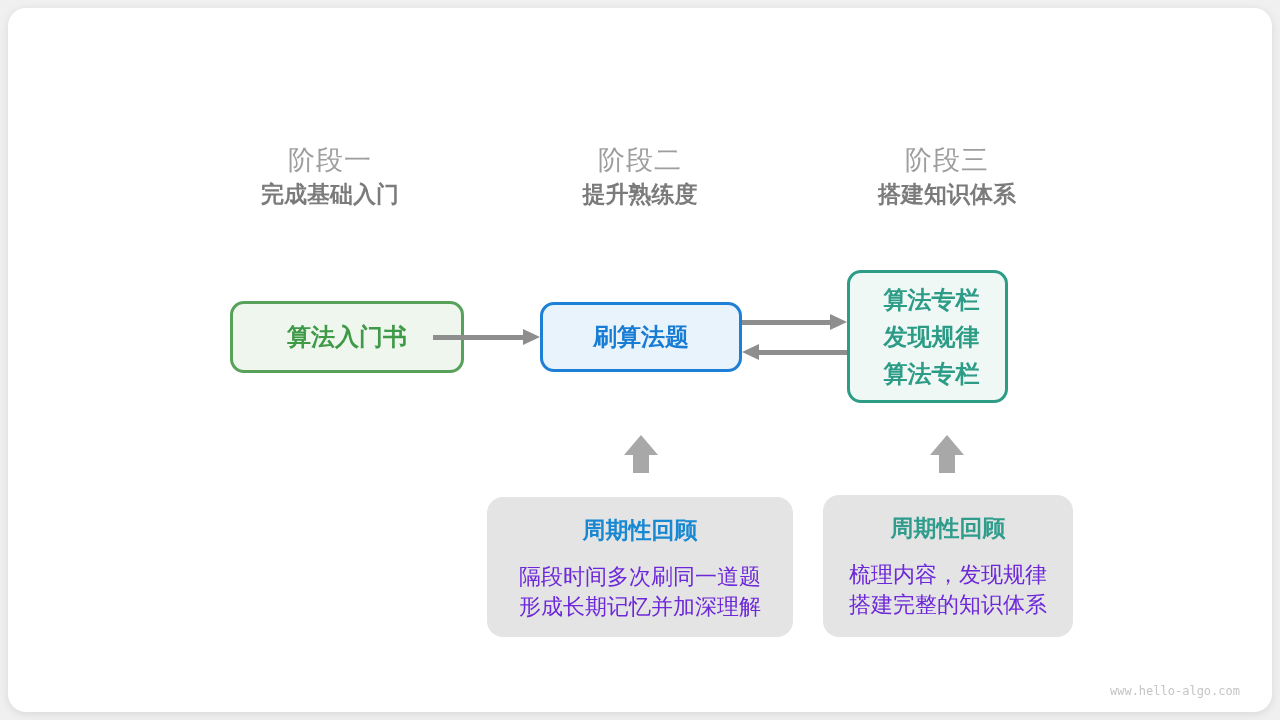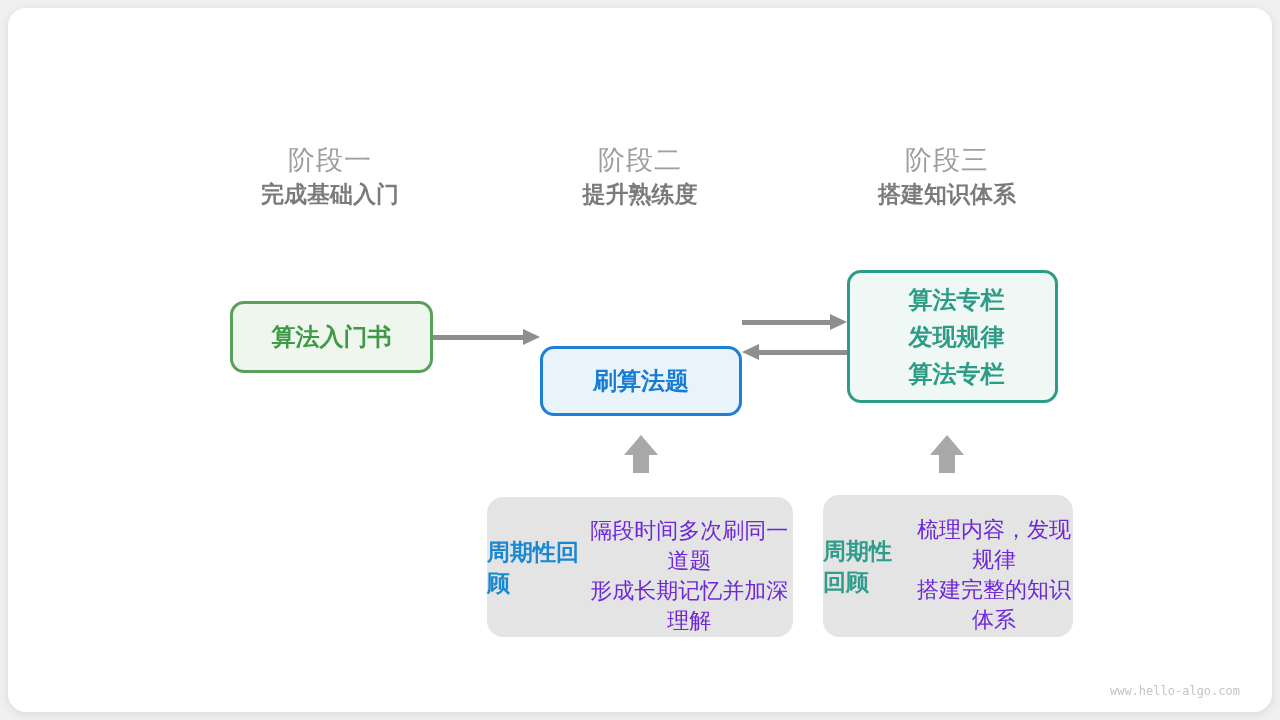--- a/index.html
+++ b/index.html
@@ -45,21 +45,21 @@
   
   .node {
     display: flex;
     align-items: center;
     justify-content: center;
     border-radius: 14px;
     font-weight: 700;
     font-size: 24px;
   }
   .node-green  { border: 3px solid #57a15b; background: #eef6ed; color: #3e9a47; }
-  .node-blue   { border: 3px solid #1d7fd6; background: #e9f3fc; color: #177cd3; margin-top: 44px; }
+  .node-blue   { border: 3px solid #1d7fd6; background: #e9f3fc; color: #177cd3; }
   .node-teal   { border: 3px solid #2d9c87; background: #eff8f5; color: #2d9c87;
                  flex-direction: column; line-height: 37px; }
 
   
   .h-arrow { height: 0; }
   .h-line {
     position: absolute;
     top: -2.5px;
     height: 5px;
     background: #8e8e8e;
@@ -96,21 +96,21 @@
     left: 9px; top: 20px;
     width: 16px; height: 18px;
     background: #a8a8a8;
   }
 
   
   .callout {
     background: #e4e4e4;
     border-radius: 16px;
     display: flex;
-    flex-direction: row;
+    flex-direction: column;
     align-items: center;
     padding-top: 18px;
   }
   .callout-title {
     font-size: 23px;
     font-weight: 700;
     margin-bottom: 16px;
   }
   .callout-title.blue { color: #1888d3; }
   .callout-title.teal { color: #2f9c8c; }
@@ -135,29 +135,29 @@
   <div class="card"></div>
 
   <div class="abs phase-label" style="left:200px; top:122px;">阶段一</div>
   <div class="abs phase-label" style="left:510px; top:122px;">阶段二</div>
   <div class="abs phase-label" style="left:817px; top:122px;">阶段三</div>
 
   <div class="abs phase-subtitle" style="left:180px; top:179px;">完成基础入门</div>
   <div class="abs phase-subtitle" style="left:490px; top:179px;">提升熟练度</div>
   <div class="abs phase-subtitle" style="left:797px; top:179px;">搭建知识体系</div>
 
-  <div class="abs node node-green" style="left:230px; top:301px; width:203px; height:72px;">
+  <div class="abs node node-green" style="left:230px; top:301px; width:234px; height:72px;">
     <span>算法入门书</span>
   </div>
 
   <div class="abs node node-blue" style="left:540px; top:302px; width:202px; height:70px;">
     <span>刷算法题</span>
   </div>
 
-  <div class="abs node node-teal" style="left:847px; top:270px; width:211px; height:133px;padding-left:8px;">
+  <div class="abs node node-teal" style="left:847px; top:270px; width:161px; height:133px;padding-left:8px;">
     <span>算法专栏</span>
     <span>发现规律</span>
     <span>算法专栏</span>
   </div>
 
   <div class="abs h-arrow" style="left:433px; top:337px;">
     <div class="h-line" style="left:0; width:91px;"></div>
     <div class="head-right" style="left:90px;"></div>
   </div>
 

